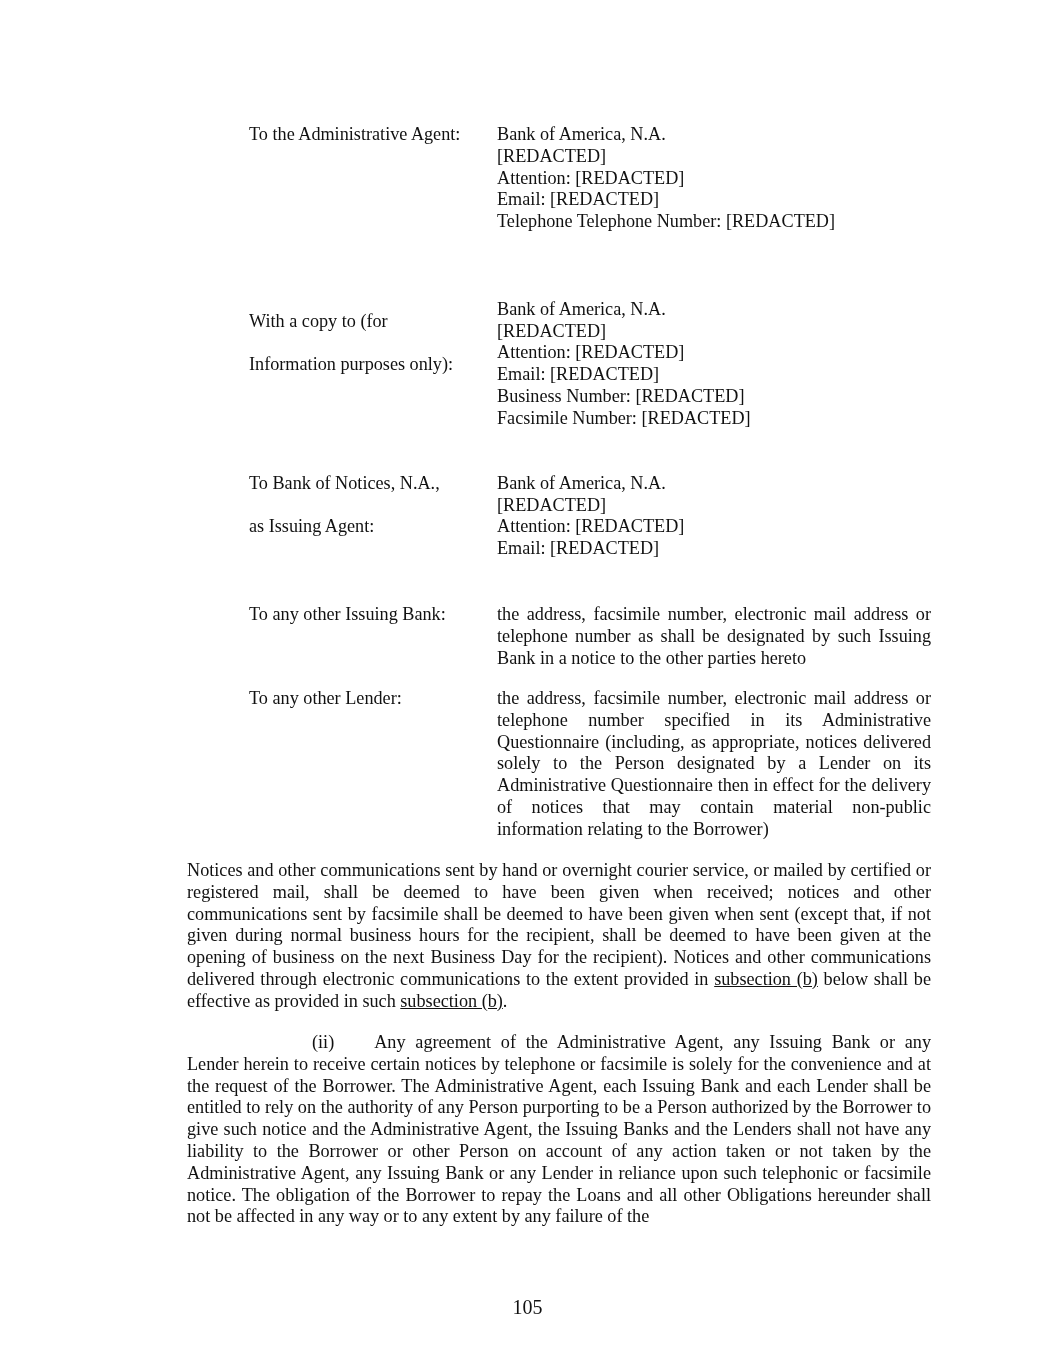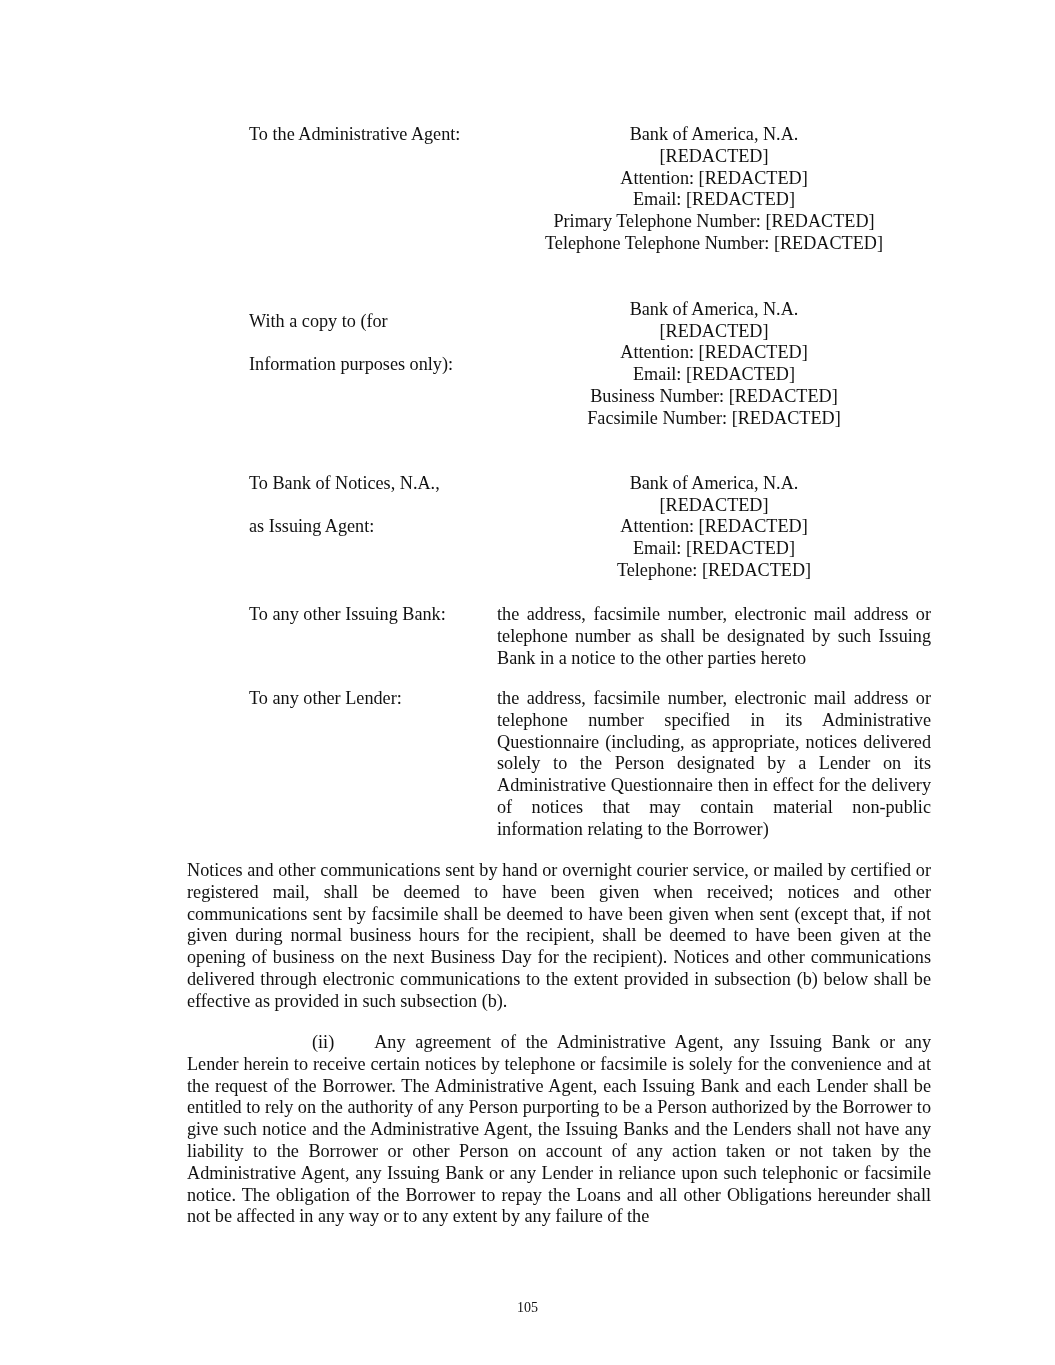--- a/index.html
+++ b/index.html
@@ -30,65 +30,63 @@
     .notice-label {
       position: absolute;
       left: 0;
       width: 240px;
       white-space: pre-line;
     }
     .notice-addr {
       position: absolute;
       left: 248px;
       width: 434px;
-      text-align: center;
     }
     .addr-line { display: block; white-space: nowrap; }
     .justify {
       text-align: justify;
       text-align-last: left;
       font-family: Liberation Serif, serif;
     }
     .para {
       position: absolute;
       left: 187px;
       width: 744px;
       text-align: justify;
     }
-    .u { }
+    .u { text-decoration: underline; }
     .indent-ii {
       display: inline-block;
       width: 125px;
     }
     .ii-tab {
       display: inline-block;
       width: 40px;
     }
     .page-number {
       position: absolute;
       left: 0;
       width: 1055px;
       top: 1297px;
       text-align: center;
-      font-size: 14px;
+      font-size: 20px;
     }
   </style>
 </head>
 <body>
 
 <div class="page">
 
   <div class="notice-block" style="top:124px;">
     <div class="notice-label" style="top:0;">To the Administrative Agent:</div>
     <div class="notice-addr" style="top:0;">
       <span class="addr-line">Bank of America, N.A.</span>
       <span class="addr-line">[REDACTED]</span>
       <span class="addr-line">Attention: [REDACTED]</span>
       <span class="addr-line">Email: [REDACTED]</span>
-      <span class="addr-line">Primary Telephone Number: [REDACTED]</span>
       <span class="addr-line">Telephone Telephone Number: [REDACTED]</span>
     </div>
   </div>
 
   <div class="notice-block" style="top:277px;">
     <div class="notice-label" style="top:12px;">
       <span class="addr-line">With a copy to (for</span>
       <span class="addr-line">Information purposes only):</span>
     </div>
     <div class="notice-addr" style="top:21.8px;">
@@ -104,21 +102,20 @@
   <div class="notice-block" style="top:451px;">
     <div class="notice-label" style="top:0;">
       <span class="addr-line">To Bank of Notices, N.A.,</span>
       <span class="addr-line">as Issuing Agent:</span>
     </div>
     <div class="notice-addr" style="top:21.8px;">
       <span class="addr-line">Bank of America, N.A.</span>
       <span class="addr-line">[REDACTED]</span>
       <span class="addr-line">Attention: [REDACTED]</span>
       <span class="addr-line">Email: [REDACTED]</span>
-      <span class="addr-line">Telephone: [REDACTED]</span>
     </div>
   </div>
 
   <div class="notice-block" style="top:604px;">
     <div class="notice-label" style="top:0;">To any other Issuing Bank:</div>
     <div class="notice-addr justify" style="top:0;">the address, facsimile number, electronic mail address or telephone number as shall be designated by such Issuing Bank in a notice to the other parties hereto</div>
   </div>
 
   <div class="notice-block" style="top:688px;">
     <div class="notice-label" style="top:0;">To any other Lender:</div>

